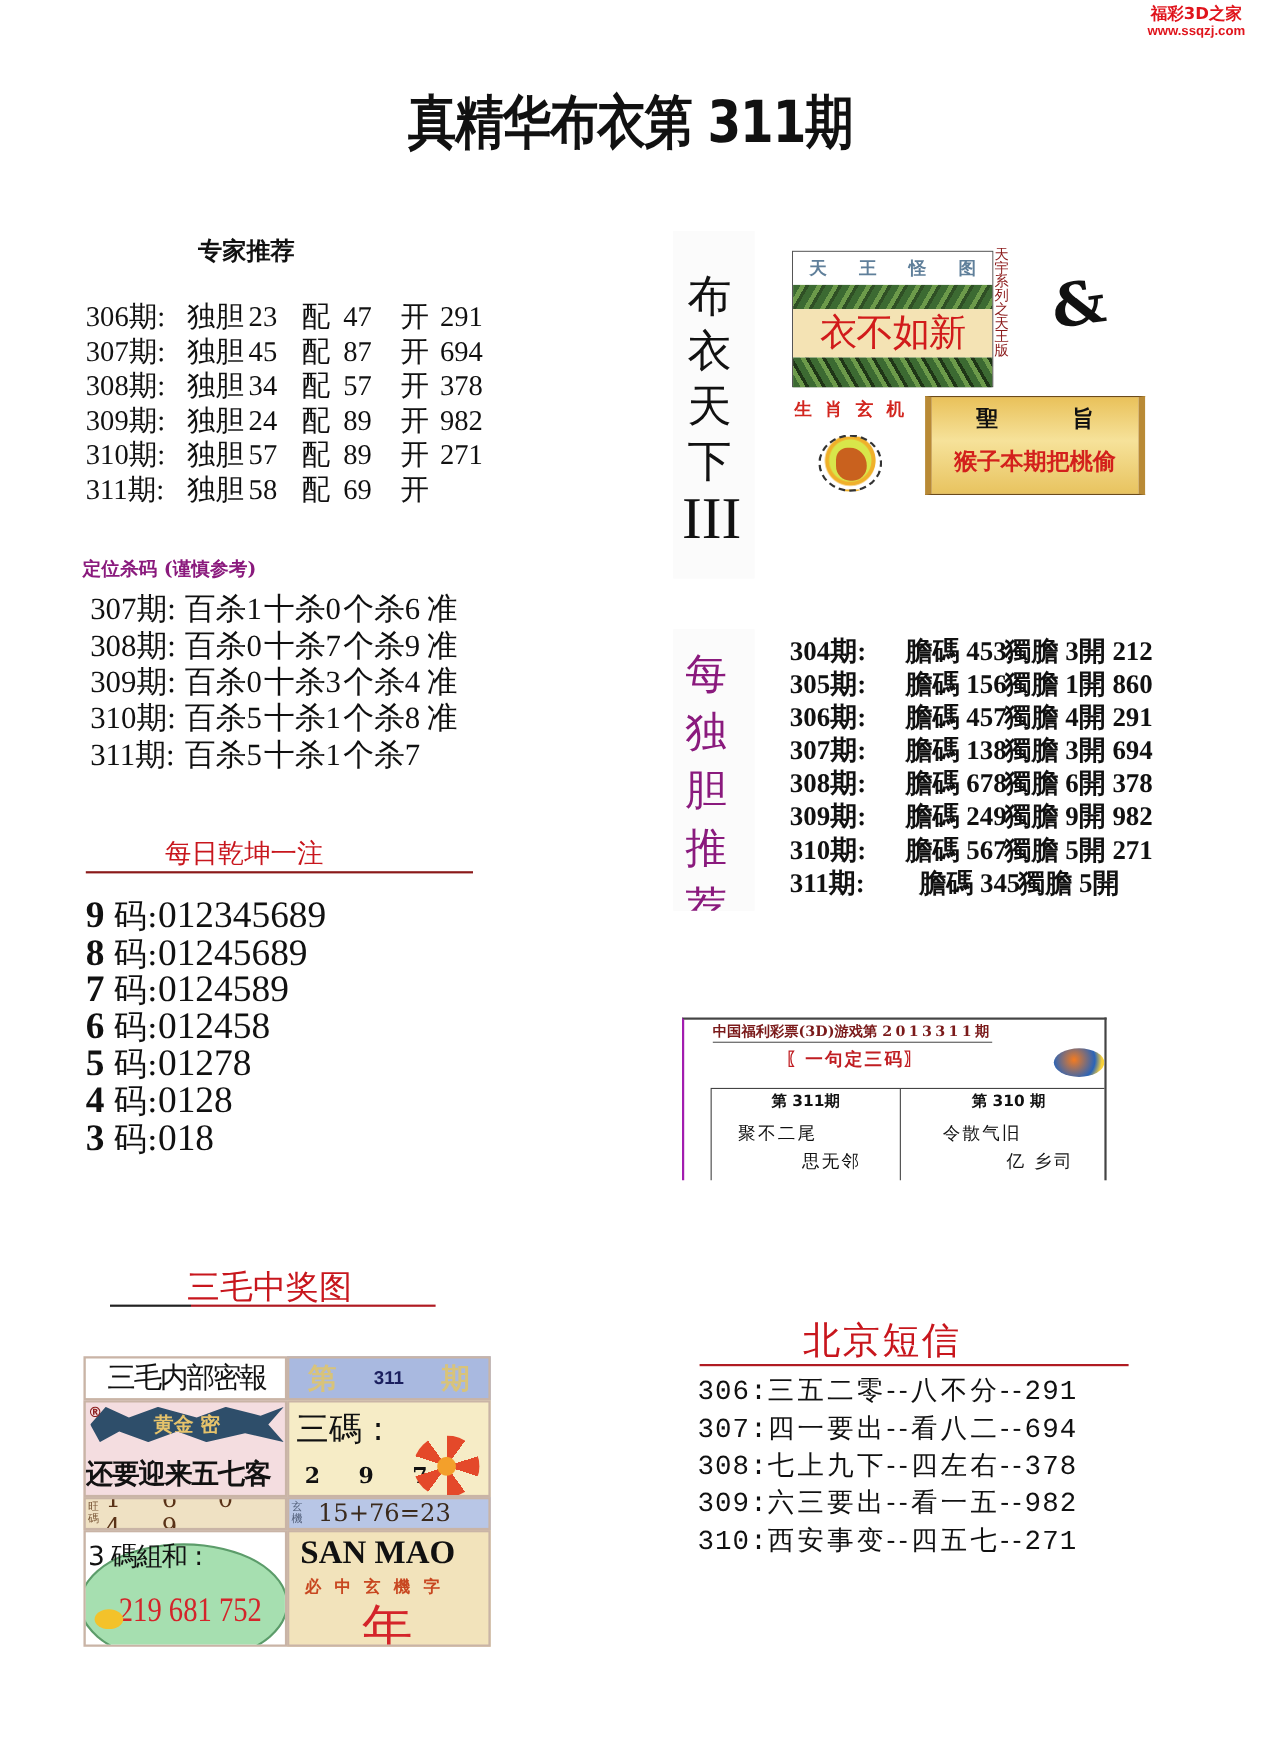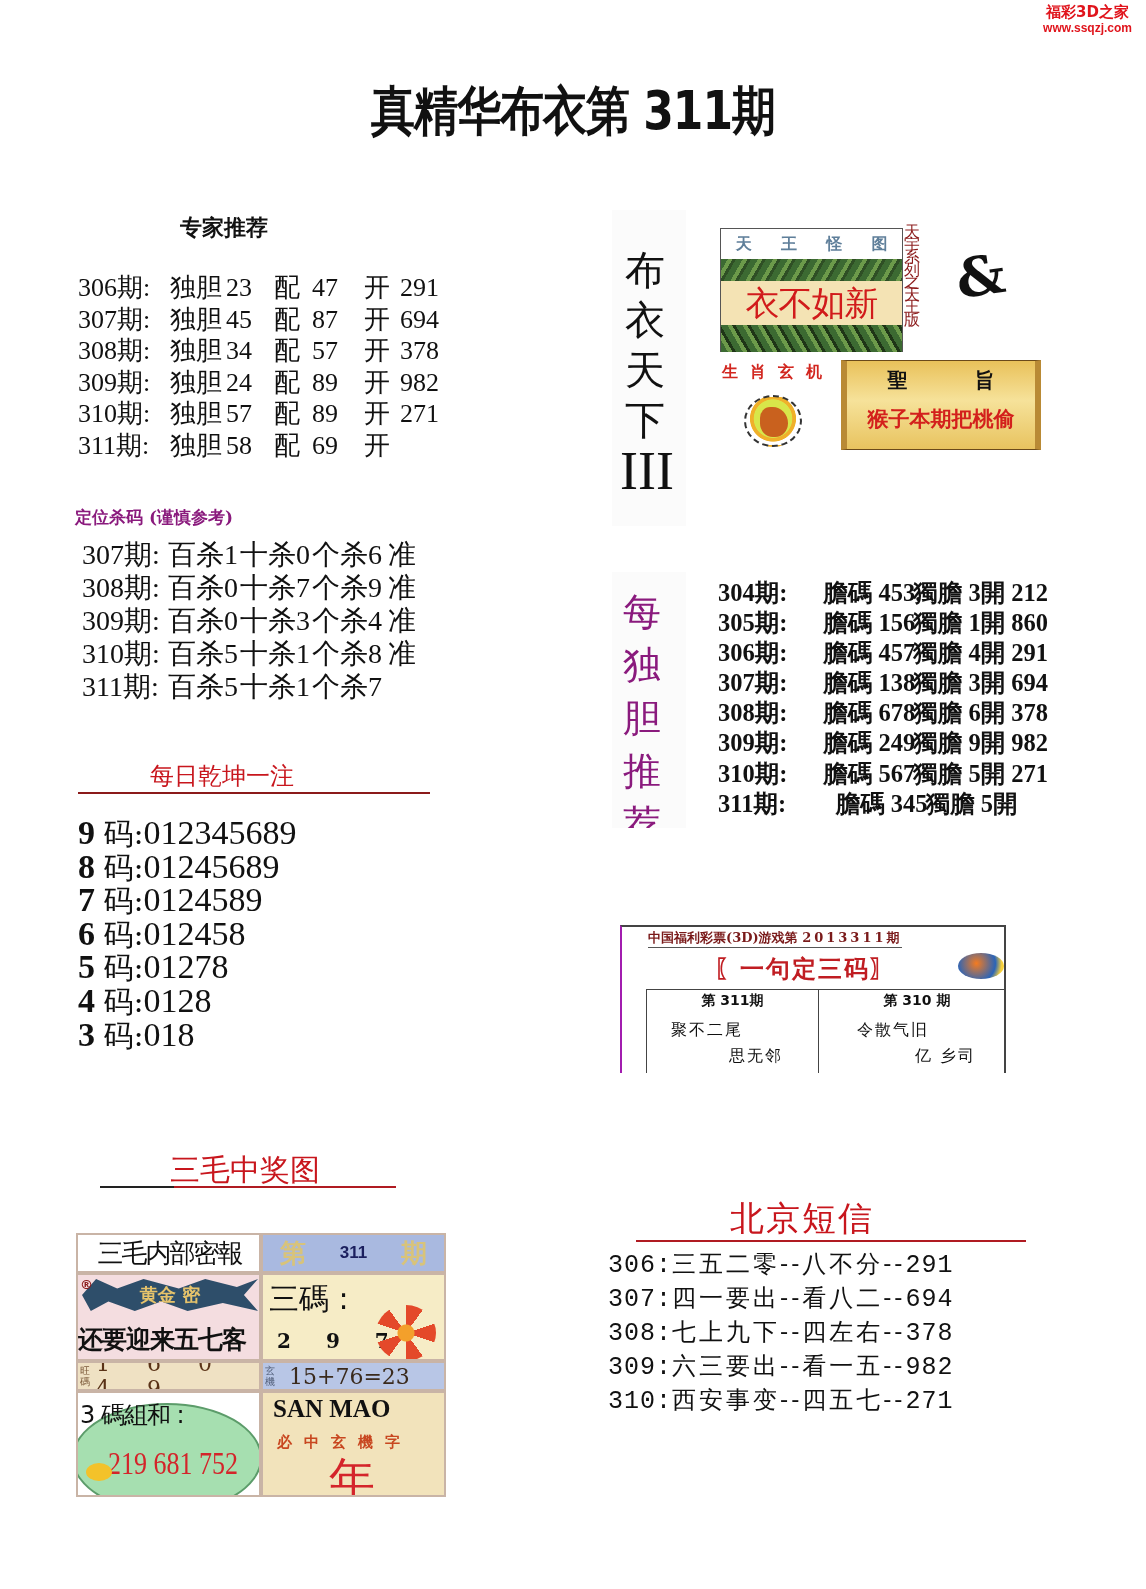--- a/index.html
+++ b/index.html
@@ -75,37 +75,37 @@
     .sm-e .nums { font-family: "DejaVu Serif", serif; font-size: 22px; letter-spacing: 15px; color: #5a3217; padding-left: 6px; }
     .sm-f { background: #b8c6e6; display: flex; align-items: center; }
     .sm-f .tag { font-size: 10px; line-height: 11px; width: 16px; padding-left: 2px; color: #55627d; font-family: "DejaVu Sans", sans-serif; }
     .sm-f .nums { font-family: "DejaVu Serif", serif; font-size: 22px; color: #3a2a1c; padding-left: 10px; }
     .sm-g { background: #ffffff; }
     .sm-g .oval { position: absolute; left: -6px; top: 10px; width: 190px; height: 110px; border-radius: 50%; background: #a6dfb0; border: 2px solid #5c9c6a; }
     .sm-g .lbl { position: absolute; left: 2px; top: 6px; font-family: "DejaVu Sans", sans-serif; font-size: 24px; letter-spacing: -1px; }
     .sm-g .nums { position: absolute; left: 30px; top: 56px; font-family: "Liberation Serif", serif; font-size: 26px; color: #d4242a; transform: scaleY(1.2); }
     .sm-g .flower { position: absolute; left: 8px; top: 70px; width: 26px; height: 18px; border-radius: 50%; background: #f3c22a; }
     .sm-h { background: #f2e3bb; }
-    .sm-h .brand { position: absolute; left: 10px; top: 2px; font-family: "Liberation Serif", serif; font-weight: bold; font-size: 25px; }
+    .sm-h .brand { position: absolute; left: 10px; top: 2px; font-family: "Liberation Serif", serif; font-weight: bold; font-size: 30px; }
     .sm-h .arc { position: absolute; left: 14px; top: 40px; font-family: "DejaVu Serif", serif; font-weight: bold; font-size: 15px; color: #c84720; letter-spacing: 12px; }
     .sm-h .big { position: absolute; left: 66px; top: 56px; font-family: "DejaVu Serif", serif; font-size: 46px; color: #d4242a; }
 
     
     .byt-strip { left: 612px; top: 210px; width: 74px; height: 316px; background: #fbfbfb; }
     .byt-title { left: 622px; top: 245px; width: 46px; font-family: "DejaVu Serif", serif; font-size: 40px; line-height: 50px; text-align: center; }
     .byt-roman { left: 620px; top: 440px; font-family: "Liberation Serif", serif; font-size: 54px; }
 
     .tw-box { left: 720px; top: 228px; width: 183px; height: 124px; border: 1px solid #555; }
     .tw-head { position: absolute; left: 0; top: 0; width: 181px; height: 30px; background: #fff; display: flex; justify-content: space-around; align-items: center;
                font-family: "DejaVu Serif", serif; font-size: 16px; color: #5f7f9a; font-weight: bold; }
     .tw-grass1 { position: absolute; left: 0; top: 30px; width: 181px; height: 22px; background: repeating-linear-gradient(120deg, #3c6a32 0 6px, #6c9a4a 6px 10px, #2f4f25 10px 13px); }
     .tw-band { position: absolute; left: 0; top: 52px; width: 181px; height: 44px; background: #f4e3b4; color: #d11b1b; font-family: "DejaVu Serif", serif;
                font-size: 34px; line-height: 44px; text-align: center; letter-spacing: -1px; }
     .tw-grass2 { position: absolute; left: 0; top: 96px; width: 181px; height: 27px; background: repeating-linear-gradient(60deg, #3c6a32 0 6px, #6c9a4a 6px 10px, #1f3517 10px 13px); }
-    .tw-side { left: 904px; top: 226px; width: 13px; font-family: "DejaVu Sans", sans-serif; font-size: 16px; line-height: 12.5px; color: #8b1a1a; text-align: center; }
+    .tw-side { left: 904px; top: 226px; width: 13px; font-family: "DejaVu Sans", sans-serif; font-size: 13px; line-height: 12.5px; color: #8b1a1a; text-align: center; }
     .tw-glyph { left: 956px; top: 244px; font-family: "DejaVu Serif", serif; font-size: 54px; font-weight: bold; transform: rotate(-8deg); }
     .tw-sub { left: 722px; top: 362px; display: flex; gap: 12px; font-family: "DejaVu Serif", serif; font-size: 16px; font-weight: bold; color: #d2261f; }
     .tw-animal { left: 744px; top: 395px; width: 58px; height: 52px; border-radius: 50%; background: radial-gradient(circle at 50% 45%, #d8e64a 0 50%, #f0b02a 52% 60%, #fff 62%);
                  border: 2px dashed #333; }
     .tw-animal::after { content: ""; position: absolute; left: 14px; top: 10px; width: 28px; height: 30px; background: #c9611e; border-radius: 40% 60% 50% 50%; }
     .tw-scroll { left: 841px; top: 360px; width: 200px; height: 90px; background: linear-gradient(180deg, #e9c15a, #f6e29a 45%, #e8c35f); border: 1px solid #6b4a1a;
                  border-left: 6px solid #b98a35; border-right: 6px solid #b98a35; }
     .tw-scroll .t1 { position: absolute; left: 0; width: 100%; top: 6px; text-align: center; font-family: "DejaVu Sans", sans-serif; font-size: 20px; font-weight: bold; letter-spacing: 30px; padding-left: 30px; }
     .tw-scroll .t2 { position: absolute; left: 0; width: 100%; top: 44px; text-align: center; font-family: "DejaVu Sans", sans-serif; font-size: 21px; font-weight: bold; color: #d3201c; }
 
@@ -117,35 +117,35 @@
     .md-row span { display: inline-block; }
     .md-p { width: 150px; }
     .md-c { width: 90px; }
     .md-d { width: 68px; }
     .md-k { width: 70px; }
 
     
     .yj-box { left: 620px; top: 925px; width: 386px; height: 148px; border-left: 2px solid #a21caf; border-top: 2px solid #444; border-right: 2px solid #444; overflow: hidden; }
     .yj-head { position: absolute; left: 26px; top: 2px; font-family: "DejaVu Serif", serif; font-size: 13px; font-weight: bold; color: #7a1a1a; border-bottom: 1px solid #555; white-space: nowrap; }
     .yj-head .num { letter-spacing: 3px; }
-    .yj-title { position: absolute; left: 92px; top: 26px; font-family: Liberation Mono, monospace; font-size: 24px; font-weight: bold; color: #c01d22; letter-spacing: 2px; text-align: right; }
+    .yj-title { position: absolute; left: 92px; top: 26px; font-family: Liberation Mono, monospace; font-size: 16px; font-weight: bold; color: #c01d22; letter-spacing: 2px; text-align: right; }
     .yj-ball { position: absolute; left: 336px; top: 26px; width: 46px; height: 26px; border-radius: 50%; background: radial-gradient(circle at 40% 40%, #f47b20, #2a64b8 60%, #f8d13b 80%); }
     .yj-grid { position: absolute; left: 24px; top: 62px; width: 368px; height: 90px; border: 1px solid #444; display: grid; grid-template-columns: 172px 196px; }
     .yj-col { position: relative; border-right: 1px solid #444; }
     .yj-col:last-child { border-right: none; }
     .yj-col .hd { position: absolute; top: 2px; width: 100%; text-align: center; font-family: "DejaVu Sans", sans-serif; font-weight: bold; font-size: 14px; }
     .yj-col .l1 { position: absolute; top: 30px; left: 24px; font-family: "DejaVu Sans", sans-serif; font-size: 16px; letter-spacing: 2px; }
     .yj-col .l2 { position: absolute; top: 56px; left: 82px; font-family: "DejaVu Sans", sans-serif; font-size: 16px; letter-spacing: 2px; }
     .yj-col.right .l1 { left: 38px; }
     .yj-col.right .l2 { left: 96px; }
 
     
     .bj-title { left: 730px; top: 1196px; font-family: "DejaVu Sans", sans-serif; font-size: 34px; color: #c8161d; letter-spacing: 2px; }
     .bj-line { left: 636px; top: 1240px; width: 390px; height: 2px; background: #b01b22; }
-    .bj-list { left: 608px; top: 1248px; font-family: "Liberation Mono", monospace; font-size: 25px; line-height: 32px; white-space: nowrap; letter-spacing: 1px; }
+    .bj-list { left: 634px; top: 1248px; font-family: "Liberation Mono", monospace; font-size: 25px; line-height: 32px; white-space: nowrap; letter-spacing: 1px; }
     .bj-row .cn { font-family: "DejaVu Serif", serif; font-size: 24px; letter-spacing: 3px; }
   </style>
 </head>
 <body>
 
 <div class="abs logo">
   <div class="l1">福彩3D之家</div>
   <div class="l2">www.ssqzj.com</div>
 </div>
 

